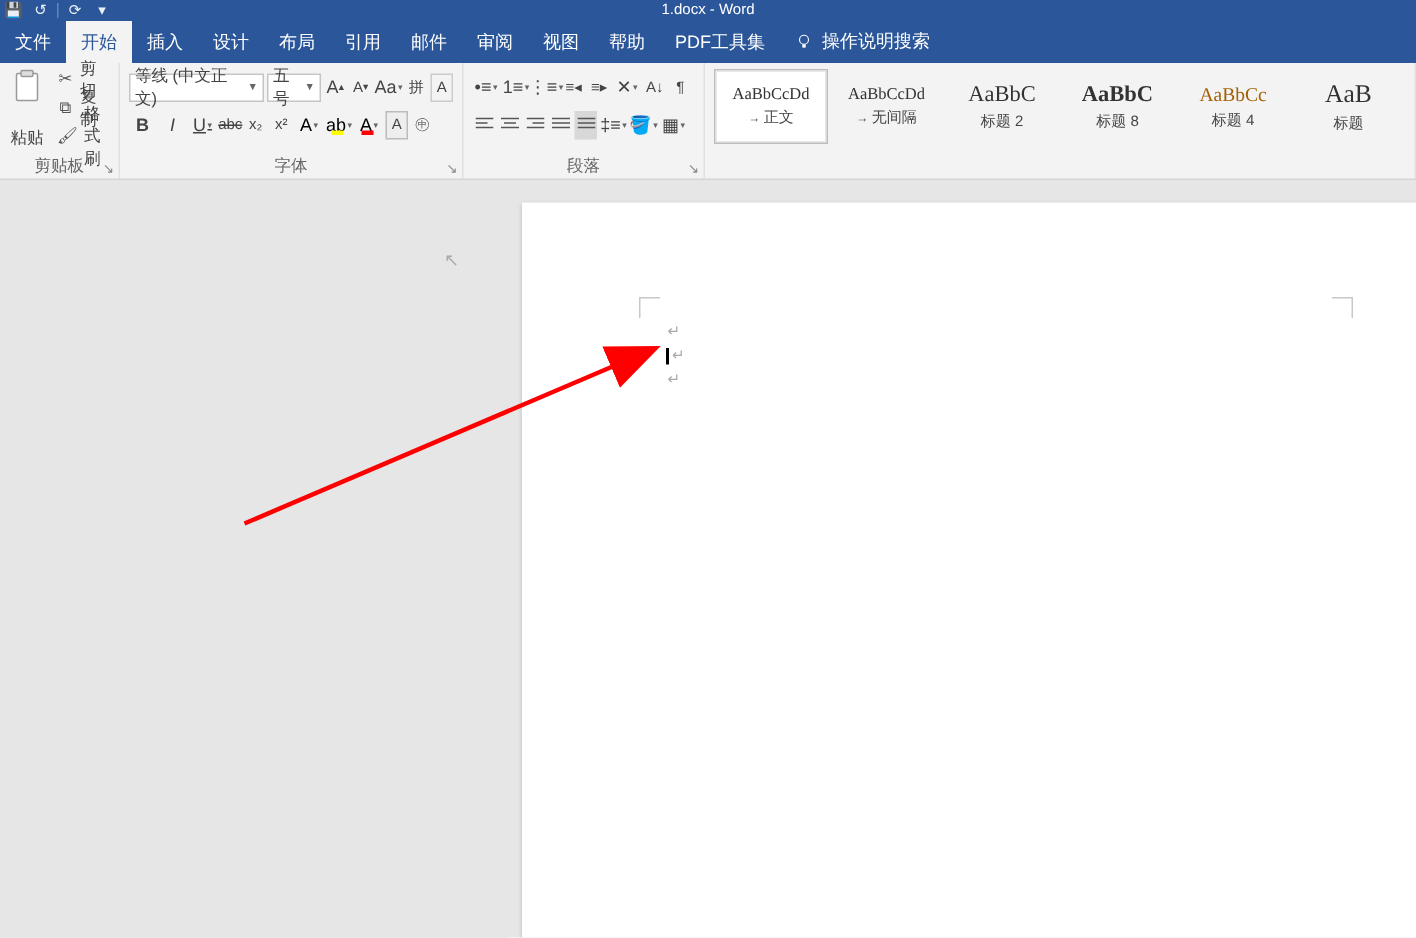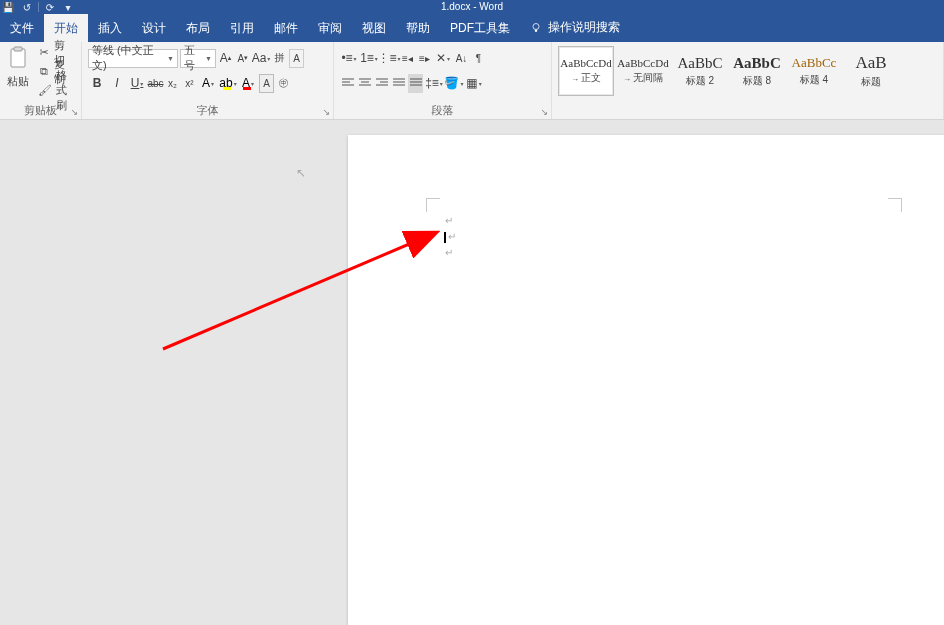--- a/index.html
+++ b/index.html
@@ -23,36 +23,36 @@
 
 .ribbon { height: 78px; background: #f3f3f3; border-bottom: 1px solid #d4d4d4; display: flex; font-size: 11px; color: #444; position: relative; }
 .group { border-right: 1px solid #e0e0e0; padding: 2px 6px 0; display: flex; flex-direction: column; position: relative; }
 .group-body { flex: 1; display: flex; gap: 6px; }
 .group-label { text-align: center; font-size: 11px; color: #666; padding: 2px 0 1px; position: relative; }
 .group-dlg { position: absolute; right: -3px; bottom: 2px; font-size: 9px; color: #888; cursor: pointer; }
 
 .col { display: flex; flex-direction: column; gap: 2px; }
 .btn { display: flex; align-items: center; gap: 4px; height: 17px; padding: 0 2px; cursor: pointer; font-size: 11px; color: #444;}
 .btn .ico { width: 14px; height: 14px; display: inline-flex; align-items:center; justify-content:center; font-size:11px; color:#555; }
-.bigbtn { width: 28px; display:flex; flex-direction:column; align-items:center; gap:4px; cursor:pointer; padding-top:2px;}
+.bigbtn { width: 28px; display:flex; flex-direction:column; align-items:center; gap:14px; cursor:pointer; padding-top:2px;}
 .bigbtn .ico { width:24px; height:24px; }
 .bigbtn .lbl { font-size:11px; }
 
 .row { display: flex; align-items: center; gap: 2px; height: 22px; }
 .combo { height: 19px; border: 1px solid #c5c5c5; background:#fff; display:inline-flex; align-items:center; padding:0 3px; font-size:11px; cursor:pointer; gap:2px;}
 .combo .dd { font-size:7px; color:#666; padding-left:2px;}
 .tbtn { width:18px; height:19px; display:inline-flex; align-items:center; justify-content:center; cursor:pointer; font-size:12px; color:#444; border:1px solid transparent;}
 .tbtn .dd { font-size:6px; margin-left:1px; color:#666;}
 .tbtn.sm { width:15px; font-size:10px;}
 .tbtn.color-a { color:#000; position:relative;}
 .tbtn .ubar { position:absolute; bottom:2px; left:3px; right:5px; height:3px; background:red;}
 .tbtn .ubar.y { background:#ffff00;}
 
 .style-gal { display:flex; gap:1px; padding:2px 0; }
-.style-item { width:56px; height:50px; border:1px solid transparent; display:flex; flex-direction:column; align-items:center; justify-content:center; cursor:pointer; gap:2px; }
+.style-item { width:76px; height:50px; border:1px solid transparent; display:flex; flex-direction:column; align-items:center; justify-content:center; cursor:pointer; gap:2px; }
 .style-item.sel { border:1px solid #bdbdbd; background:#fff; box-shadow: inset 0 0 0 1px #e8e8e8;}
 .style-item .prev { font-family:"Times New Roman",serif; color:#333; }
 .style-item .lbl { font-size:10px; color:#444; }
 .page { position:absolute; top:135px; left:348px; width:640px; height:560px; background:#fff; box-shadow: 0 1px 3px rgba(0,0,0,.2); }
 .crop { position:absolute; width:14px; height:14px; }
 .crop.tl { top:198px; left:426px; border-left:1px solid #c8c8c8; border-top:1px solid #c8c8c8;}
 .crop.tr { top:198px; left:888px; border-right:1px solid #c8c8c8; border-top:1px solid #c8c8c8;}
 .pmark { position:absolute; font-size:10px; color:#aaa; font-family:serif;}
 .cursor-in-page { position:absolute; top:232px; left:444px; width:2px; height:11px; background:#000;}
 .arrow { position:absolute; top:0; left:0; width:100%; height:100%; pointer-events:none; }

